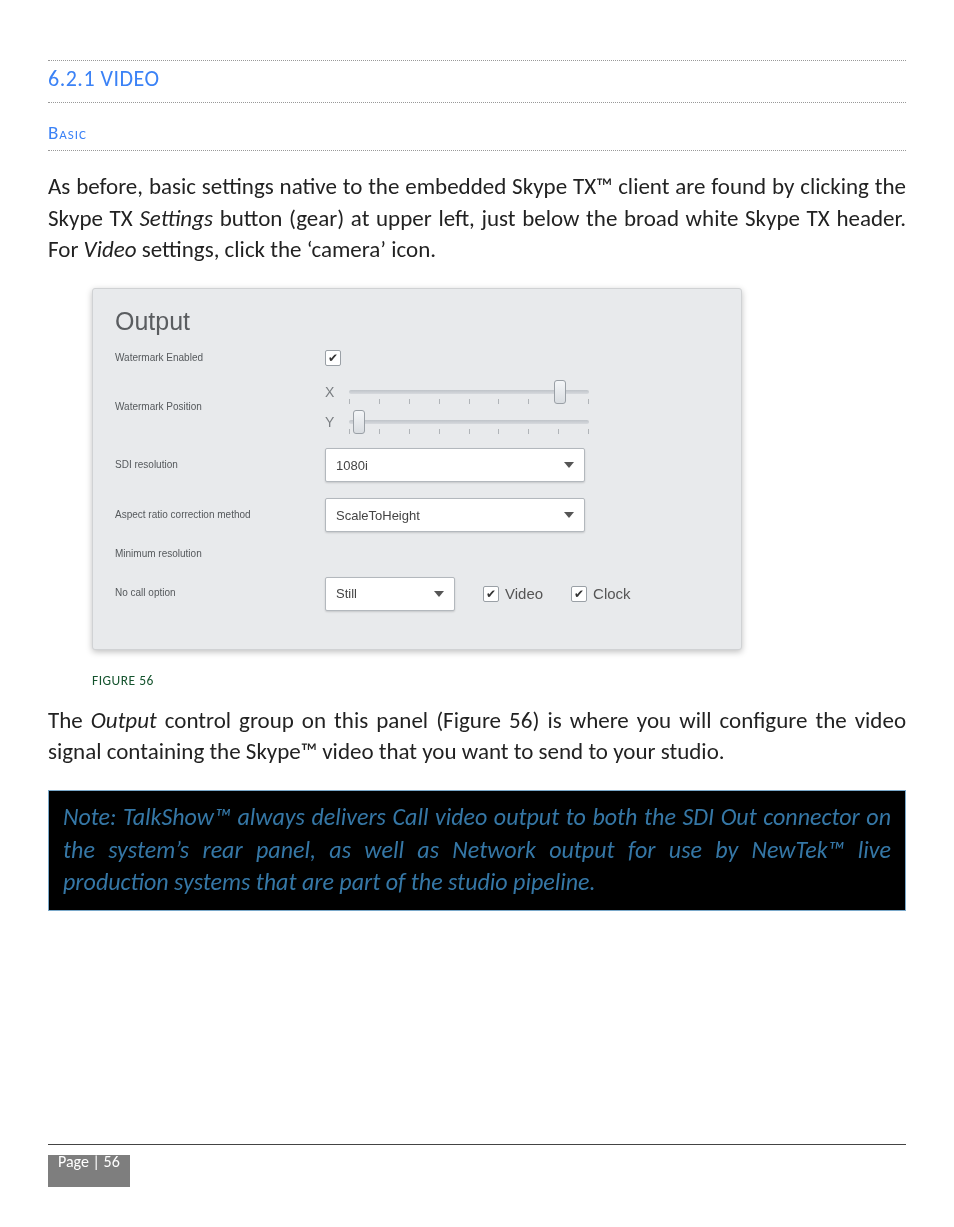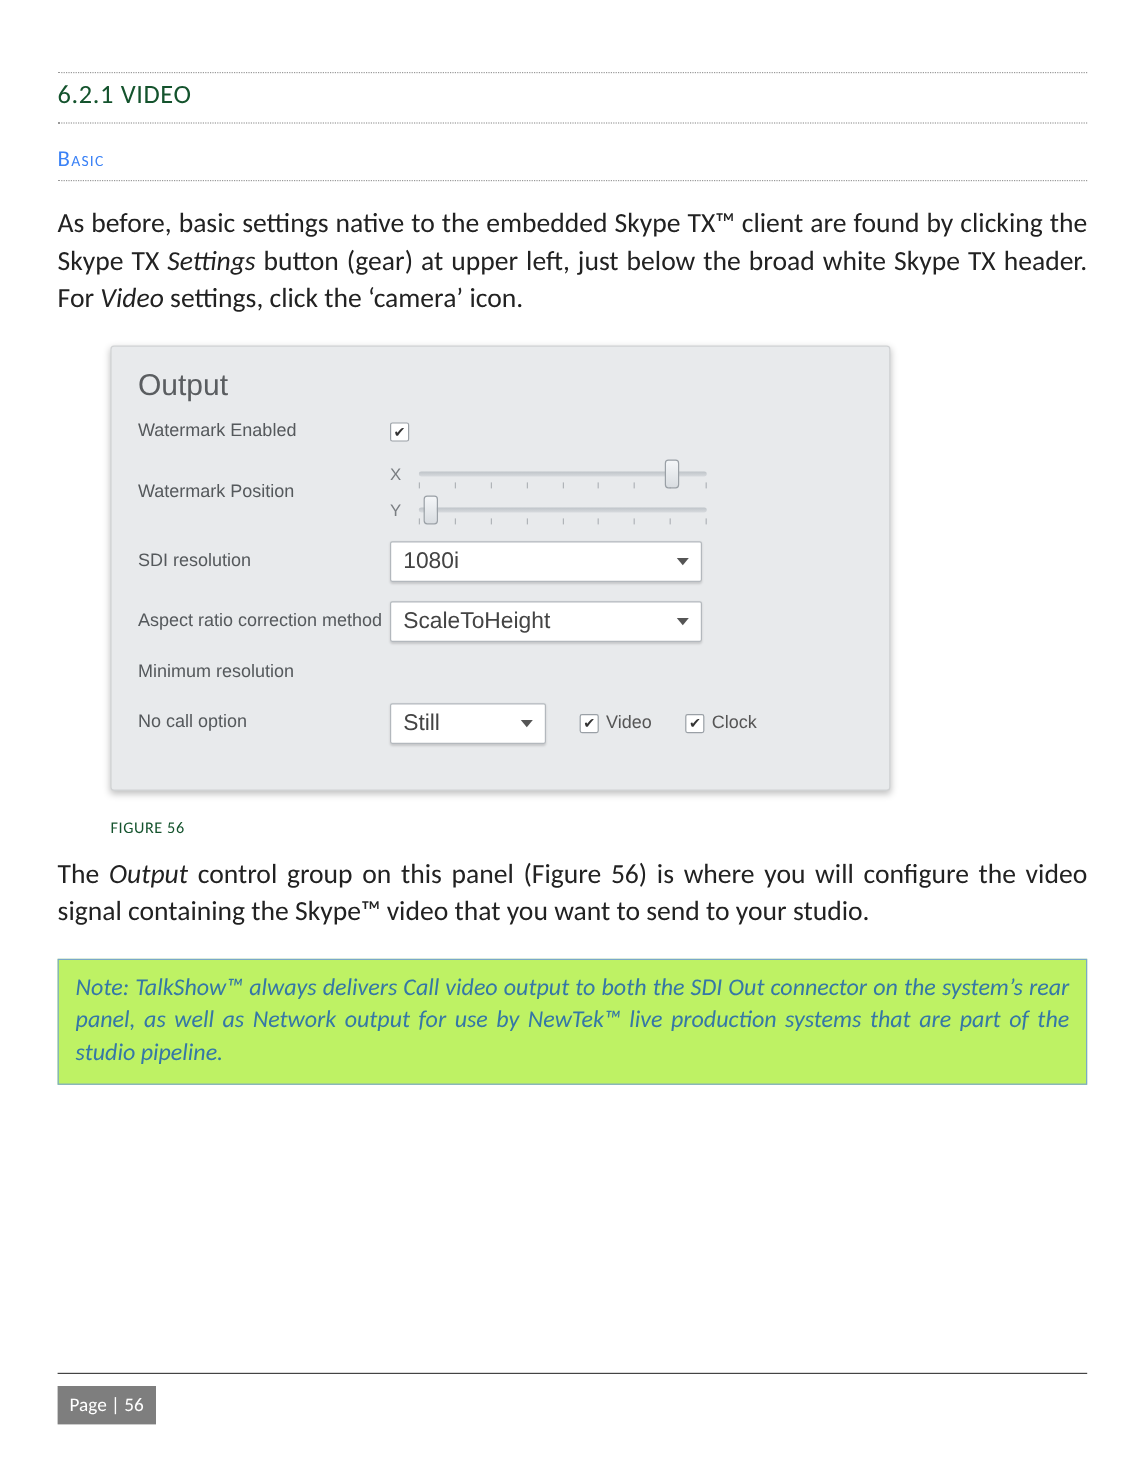--- a/index.html
+++ b/index.html
@@ -6,21 +6,21 @@
   html, body { width: 954px; background: #fff; font-family: "Calibri", "Segoe UI", Arial, sans-serif; color: #222; }
   body { padding: 60px 48px 0 48px; position: relative; min-height: 1227px; }
 
   .section-title-wrap {
     border-top: 1px dotted #999;
     border-bottom: 1px dotted #999;
     padding: 4px 0 10px 0;
     margin-bottom: 18px;
   }
   .section-title {
-    color: #14532d;
+    color: #3b82f6;
     font-size: 22px;
     font-weight: 400;
     letter-spacing: 0.5px;
   }
   .sub-title {
     font-variant: small-caps;
     font-size: 19px;
     color: #3b82f6;
     margin-bottom: 6px;
     letter-spacing: 1px;
@@ -59,21 +59,21 @@
     margin-bottom: 14px;
   }
   .row {
     display: flex;
     align-items: center;
     margin-bottom: 16px;
   }
   .row .label {
     width: 210px;
     color: #55595c;
-    font-size: 15px;
+    font-size: 10px;
     line-height: 1.25;
   }
   .ctrl-cell { flex: 1; display: flex; align-items: center; gap: 8px; }
 
   .checkbox {
     width: 16px; height: 16px;
     background: #fff;
     border: 1px solid #9aa0a6;
     border-radius: 2px;
     display: inline-flex; align-items: center; justify-content: center;
@@ -109,59 +109,59 @@
   }
 
   .select {
     width: 260px; height: 34px;
     background: #fff;
     border: 1px solid #b3b8bd;
     border-radius: 2px;
     box-shadow: 0 1px 2px rgba(0,0,0,0.15);
     display: flex; align-items: center; justify-content: space-between;
     padding: 0 10px;
-    color: #444; font-size: 19px;
+    color: #444; font-size: 13px;
   }
   .select-sm { width: 130px; }
   .caret {
     width: 0; height: 0;
     border-left: 5px solid transparent;
     border-right: 5px solid transparent;
     border-top: 6px solid #555;
   }
 
   .inline-opt { display: inline-flex; align-items: center; gap: 6px; font-size: 15px; color: #555; }
 
   .figure-caption {
     font-size: 13.5px;
     letter-spacing: 0.5px;
     color: #14532d;
     margin: 22px 0 16px 44px;
   }
 
   .note-box {
     border: 1px solid #7aa8c9;
-    background: #bef264;
+    background: #000000;
     padding: 10px 14px 12px 14px;
     color: #3577a6;
     font-style: italic;
-    font-size: 20px;
+    font-size: 24px;
     line-height: 1.35;
     text-align: justify;
     margin-top: 10px;
   }
 
   .footer-bar {
     position: absolute;
     left: 48px; bottom: 40px;
     height: 28px;
     background: #7e7e7e;
     color: #fff;
     font-size: 16px;
-    display: flex; align-items: center;
+    display: flex; align-items: flex-end;
     padding: 16px 10px;
   }
   .footer-rule {
     position: absolute;
     left: 48px; right: 48px; bottom: 82px;
     border-top: 1px solid #444;
   }
 </style>
 </head>
 <body>

